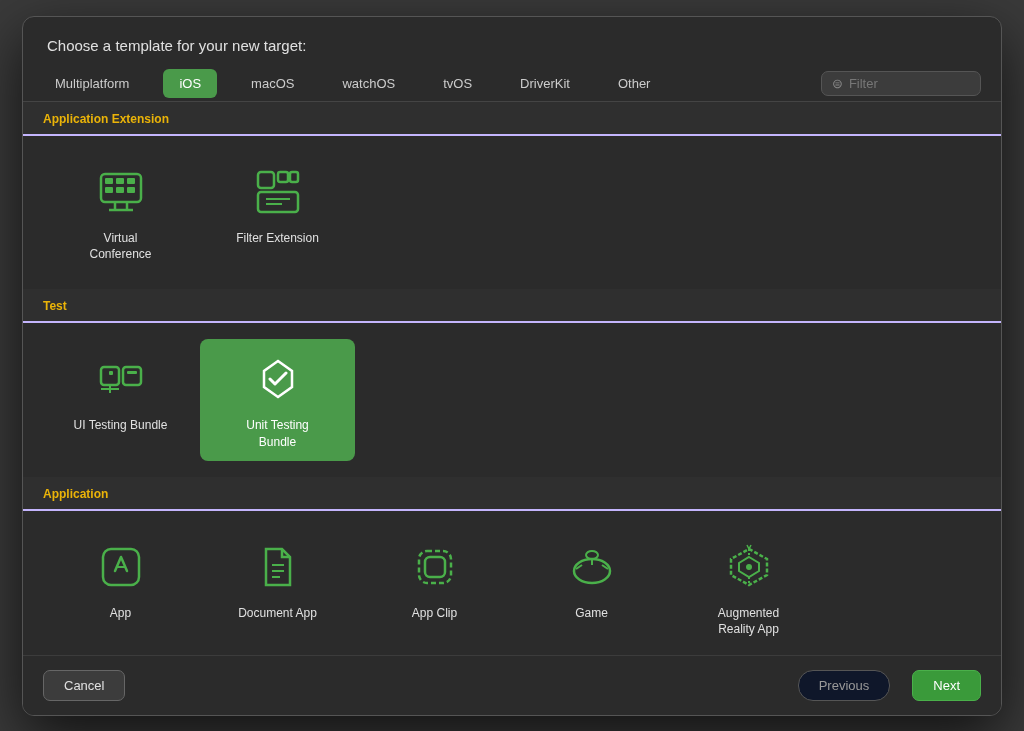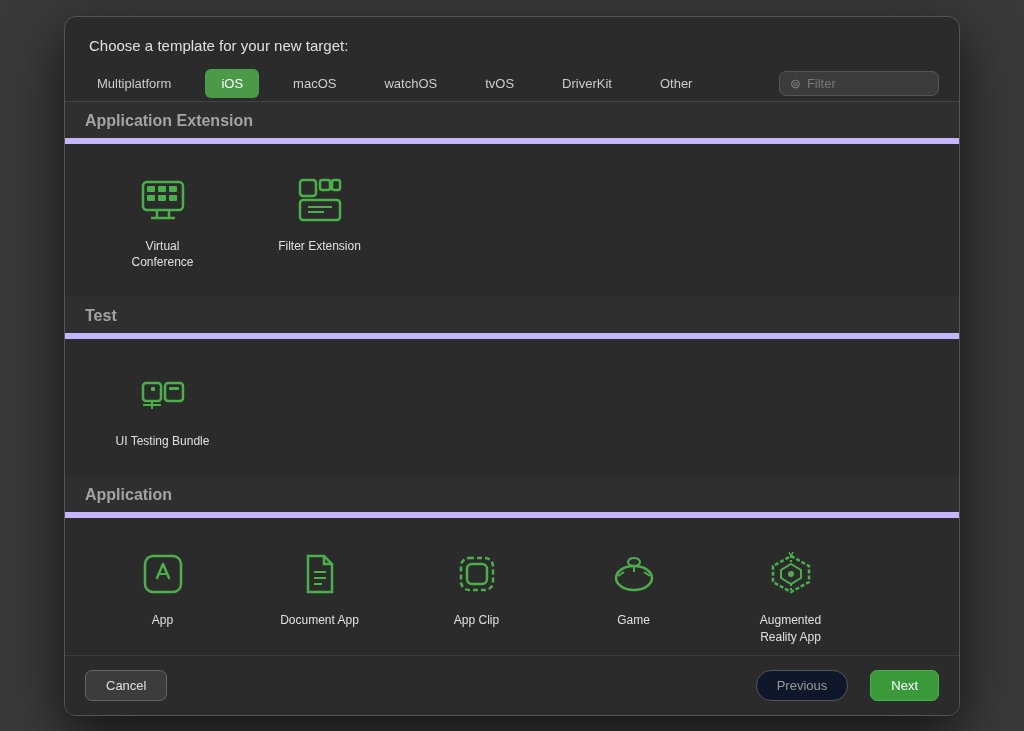--- a/index.html
+++ b/index.html
@@ -8,21 +8,21 @@
       display: flex;
       align-items: center;
       justify-content: center;
       width: 1024px;
       height: 731px;
       font-family: -apple-system, BlinkMacSystemFont, "Helvetica Neue", Arial, sans-serif;
     }
     .dialog {
       background: #2b2b2b;
       border-radius: 12px;
-      width: 896px;
+      width: 980px;
       height: 700px;
       display: flex;
       flex-direction: column;
       overflow: hidden;
       border: 1px solid #555;
       box-shadow: 0 20px 60px rgba(0,0,0,0.7);
     }
     .dialog-header {
       padding: 20px 24px 12px;
       color: #e0e0e0;
@@ -80,25 +80,25 @@
       flex: 1;
       overflow-y: auto;
       overflow-x: hidden;
       position: relative;
     }
     .content-area::-webkit-scrollbar { width: 8px; }
     .content-area::-webkit-scrollbar-track { background: #2b2b2b; }
     .content-area::-webkit-scrollbar-thumb { background: #666; border-radius: 4px; }
     .section-header {
       padding: 10px 20px 8px;
-      color: #a3a3a3;
-      font-size: 16px;
+      color: #eab308;
+      font-size: 12px;
       font-weight: 600;
       background: #2f2f2f;
-      border-bottom: 6px solid #c4b5fd;
+      border-bottom: 2px solid #c4b5fd;
     }
     .items-grid {
       display: flex;
       flex-wrap: wrap;
       padding: 16px 20px;
       gap: 2px;
     }
     .item-cell {
       display: flex;
       flex-direction: column;
@@ -231,20 +231,29 @@
             <rect x="28" y="14" width="18" height="18" rx="3" stroke="#4ab04a" stroke-width="2.5" fill="none"></rect>
             <rect x="14" y="18" width="4" height="4" rx="1" fill="#4ab04a"></rect>
             <rect x="32" y="18" width="10" height="3" rx="1" fill="#4ab04a"></rect>
             <line x1="6" y1="36" x2="24" y2="36" stroke="#4ab04a" stroke-width="2"></line>
             <line x1="15" y1="32" x2="15" y2="40" stroke="#4ab04a" stroke-width="2"></line>
           </svg>
         </div>
         <div class="item-label">UI Testing Bundle</div>
       </div>
 
+      <div class="item-cell selected">
+        <div class="item-icon">
+          <svg class="icon" viewBox="0 0 52 52" fill="none">
+            <path d="M26 8 L40 18 L40 34 L26 44 L12 34 L12 18 Z" stroke="white" stroke-width="2.5" fill="none"></path>
+            <path d="M18 26 L23 31 L34 20" stroke="white" stroke-width="3" stroke-linecap="round" stroke-linejoin="round"></path>
+          </svg>
+        </div>
+        <div class="item-label">Unit Testing<br>Bundle</div>
+      </div>
     </div>
 
     <div class="section-header">Application</div>
     <div class="items-grid">
 
       <div class="item-cell">
         <div class="item-icon">
           <svg class="icon" viewBox="0 0 52 52" fill="none">
             <rect x="8" y="8" width="36" height="36" rx="8" stroke="#4ab04a" stroke-width="2.5" fill="none"></rect>
             <path d="M20 30 L26 16 L32 30" stroke="#4ab04a" stroke-width="2.5" stroke-linecap="round" stroke-linejoin="round" fill="none"></path>

